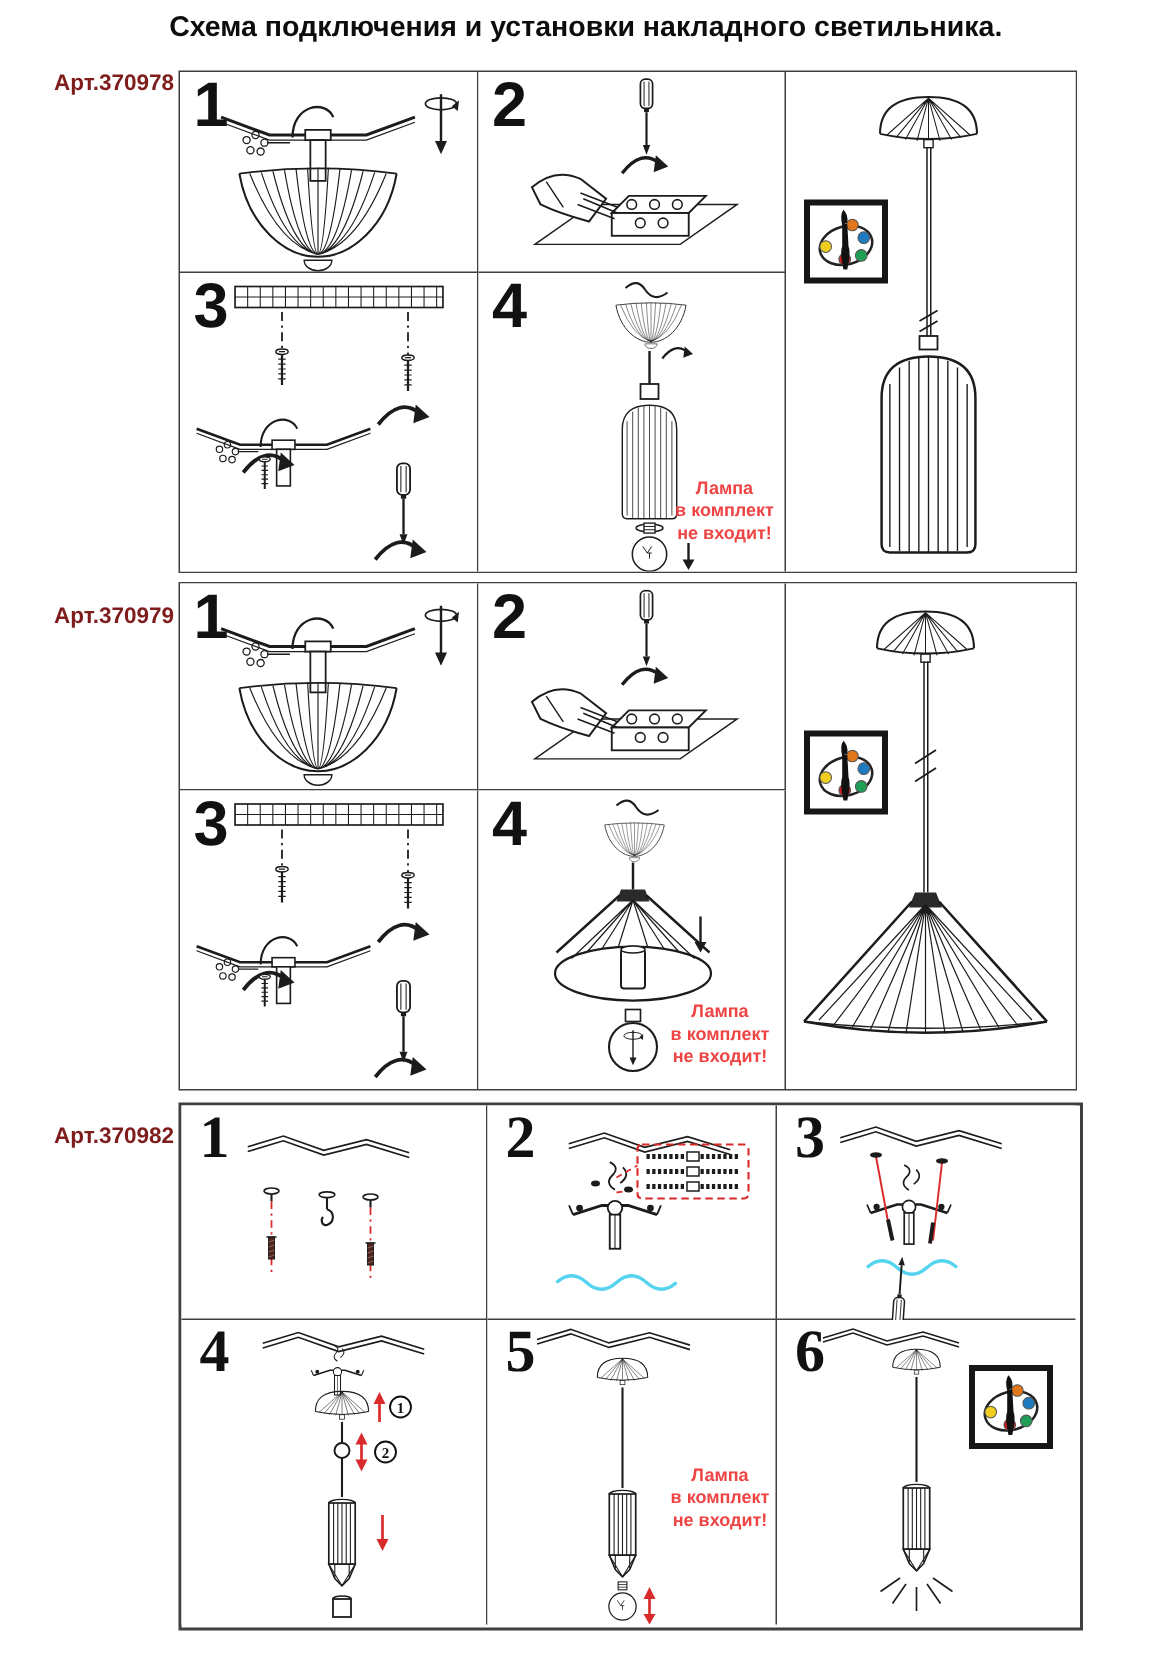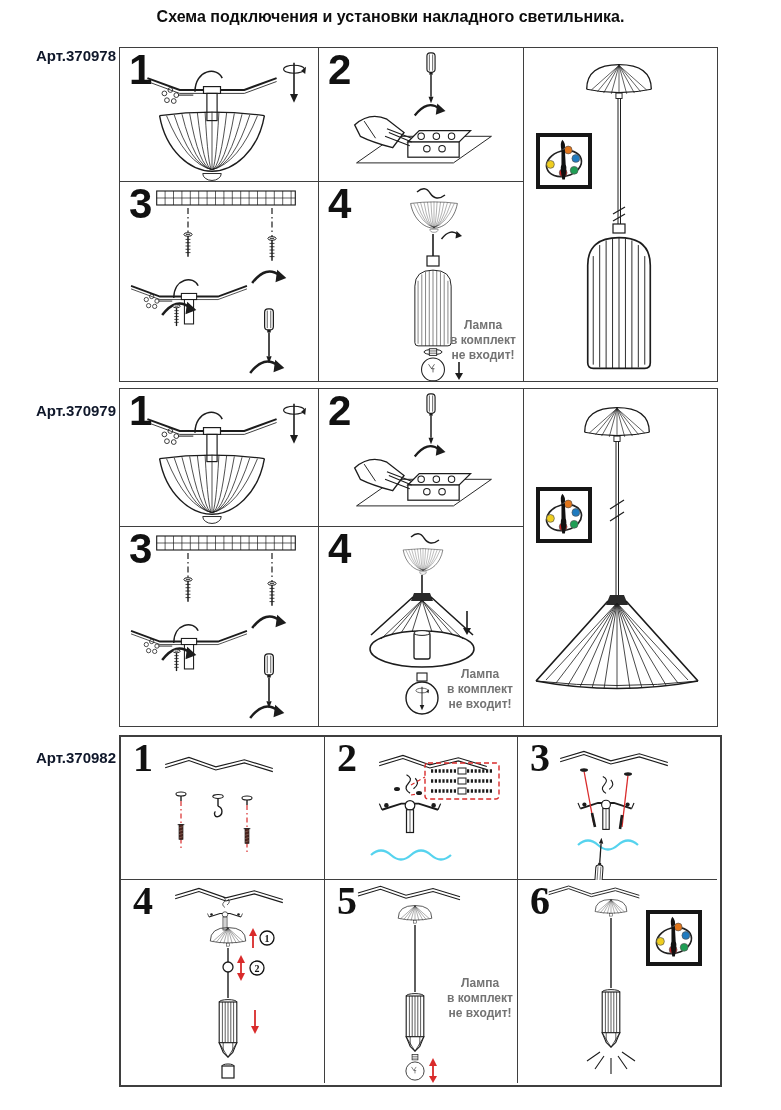--- a/index.html
+++ b/index.html
@@ -1,29 +1,29 @@
 <!DOCTYPE html>
 <html><head>
 <meta charset="utf-8">
 <style>
   html,body{margin:0;padding:0;background:#ffffff;}
   .page{position:relative;width:781px;height:1110px;background:#fff;overflow:hidden;
         font-family:"Liberation Sans",sans-serif;color:#111;}
   .title{position:absolute;left:0;top:8px;width:781px;text-align:center;
-         font-size:16px;font-weight:bold;letter-spacing:0px;color:#0d0d0d;}
-  .art-label{position:absolute;left:36px;font-size:15px;font-weight:bold;color:#0f172a;}
+         font-size:19px;font-weight:bold;letter-spacing:0px;color:#0d0d0d;}
+  .art-label{position:absolute;left:36px;font-size:15px;font-weight:bold;color:#7f1d1d;}
   .section{position:absolute;border:1.6px solid #3f3f3f;background:#fff;}
   .panel{position:absolute;box-sizing:border-box;background:#fff;}
   .br{border-right:1.6px solid #3f3f3f;}
   .bb{border-bottom:1.6px solid #3f3f3f;}
   .num{position:absolute;top:1px;left:9px;font-weight:bold;line-height:1;}
   .num-sans{font-family:"Liberation Sans",sans-serif;font-size:42px;}
   .num-serif{font-family:"Liberation Serif",serif;font-size:40px;left:12px;}
   .note{position:absolute;font-size:12px;line-height:15px;font-weight:bold;
-        text-align:center;color:#737373;}
+        text-align:center;color:#ef4444;}
   .palette-box{position:absolute;width:48px;height:48px;border:4px solid #161616;
                background:#fff;display:flex;align-items:center;justify-content:center;}
   svg.art{position:absolute;left:0;top:0;}
   .defs-holder{position:absolute;width:0;height:0;overflow:hidden;}
 </style>
 </head>
 <body>
 
 <div class="page">
 

